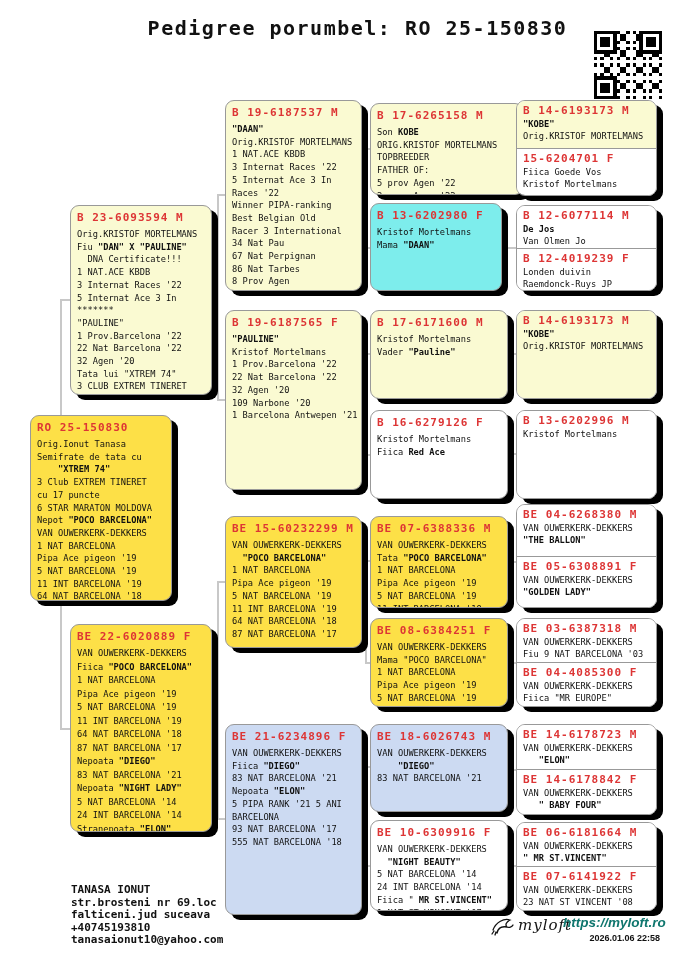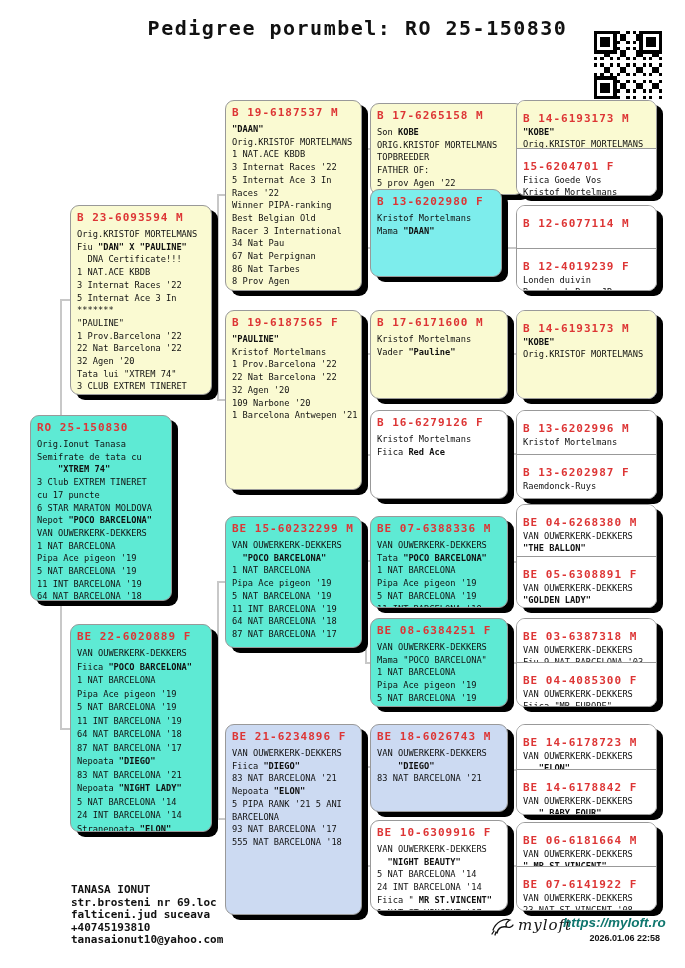--- a/index.html
+++ b/index.html
@@ -10,32 +10,32 @@
   .title{position:absolute;top:16px;left:0;width:100%;text-align:center;
          font-size:20px;font-weight:bold;letter-spacing:1.5px;padding-left:15px;}
 
   
   .box{position:absolute;border:1px solid #999;border-radius:9px;
        box-shadow:6px 5px 0 #000;overflow:hidden;z-index:2;
        padding:3px 3px 3px 6px;box-sizing:border-box;}
   .pairbox{position:absolute;border:1px solid #999;border-radius:9px;
        box-shadow:6px 5px 0 #000;overflow:hidden;z-index:2;
        box-sizing:border-box;display:flex;flex-direction:column;}
-  .sub{flex:1;padding:10px 3px 2px 6px;overflow:hidden;box-sizing:border-box;}
+  .sub{flex:1;padding:2px 3px 2px 6px;overflow:hidden;box-sizing:border-box;}
   .sub + .sub{border-top:1px solid #999;}
   .hdr{font-weight:bold;font-size:11px;color:#dd3535;letter-spacing:1px;
        margin:2px 0 4px 0;white-space:pre;}
   .sub .hdr{margin:1px 0 1px 0;}
   .ln{font-size:8.7px;line-height:12.7px;white-space:pre;color:#111;}
   .ln b{font-weight:bold;}
   .sub .ln{line-height:12px;}
   .box.lh-tall .ln{line-height:13.5px;}
 
   .yellow{background:#fafad2;}
-  .peach{background:#5eead4;}
+  .peach{background:#fde047;}
   .cyan{background:#7dedec;}
   .blue{background:#ccdaf2;}
   .white{background:#ffffff;}
 
   .conn{position:absolute;background:#c8c8c8;z-index:1;}
 
   
   .qr{position:absolute;left:594px;top:31px;width:68px;height:68px;
       display:grid;grid-template-columns:repeat(21,1fr);
       grid-template-rows:repeat(21,1fr);background:#fff;}
@@ -224,21 +224,21 @@
     <div class="hdr">B 17-6265158 M</div>
     <div>
         <div class="ln"><span>Son </span><b>KOBE</b></div>
         <div class="ln"><span>ORIG.KRISTOF MORTELMANS</span></div>
         <div class="ln"><span>TOPBREEDER</span></div>
         <div class="ln"><span>FATHER OF:</span></div>
         <div class="ln"><span>5 prov Agen '22</span></div>
         <div class="ln"><span>3 prov Agen '22</span></div>
       </div>
   </div>
-  <div class="box cyan" style="left:370px;top:189px;width:132px;height:88px">
+  <div class="box cyan" style="left:370px;top:203px;width:132px;height:88px">
     <div class="hdr">B 13-6202980 F</div>
     <div>
         <div class="ln"><span>Kristof Mortelmans</span></div>
         <div class="ln"><span>Mama </span><b>"DAAN"</b></div>
       </div>
   </div>
   <div class="box yellow" style="left:370px;top:310px;width:138px;height:89px">
     <div class="hdr">B 17-6171600 M</div>
     <div>
         <div class="ln"><span>Kristof Mortelmans</span></div>
@@ -306,20 +306,24 @@
       <div class="hdr">15-6204701 F</div>
       <div>
           <div class="ln"><span>Fiica Goede Vos</span></div>
           <div class="ln"><span>Kristof Mortelmans</span></div>
         </div>
     </div>
   </div>
   <div class="pairbox" style="left:516px;top:205px;width:141px;height:86px">
     <div class="sub white">
       <div class="hdr">B 12-6077114 M</div>
+      <div>
+          <div class="ln"><b>De Jos</b></div>
+          <div class="ln"><span>Van Olmen Jo</span></div>
+        </div>
     </div>
     <div class="sub white">
       <div class="hdr">B 12-4019239 F</div>
       <div>
           <div class="ln"><span>Londen duivin</span></div>
           <div class="ln"><span>Raemdonck-Ruys JP</span></div>
         </div>
     </div>
   </div>
   <div class="pairbox" style="left:516px;top:310px;width:141px;height:89px">
@@ -329,26 +333,20 @@
           <div class="ln"><b>"KOBE"</b></div>
           <div class="ln"><span>Orig.KRISTOF MORTELMANS</span></div>
         </div>
     </div>
   </div>
   <div class="pairbox" style="left:516px;top:410px;width:141px;height:89px">
     <div class="sub white">
       <div class="hdr">B 13-6202996 M</div>
       <div>
           <div class="ln"><span>Kristof Mortelmans</span></div>
-        </div>
-    </div>
-    <div class="sub white">
-      <div class="hdr">B 13-6202987 F</div>
-      <div>
-          <div class="ln"><span>Raemdonck-Ruys</span></div>
         </div>
     </div>
   </div>
   <div class="pairbox" style="left:516px;top:504px;width:141px;height:104px">
     <div class="sub white">
       <div class="hdr">BE 04-6268380 M</div>
       <div>
           <div class="ln"><span>VAN OUWERKERK-DEKKERS</span></div>
           <div class="ln"><b>"THE BALLON"</b></div>
         </div>

